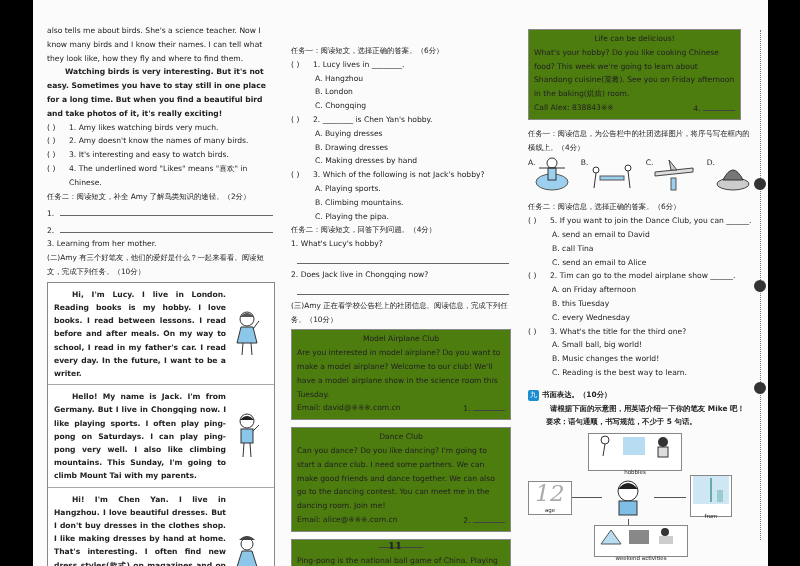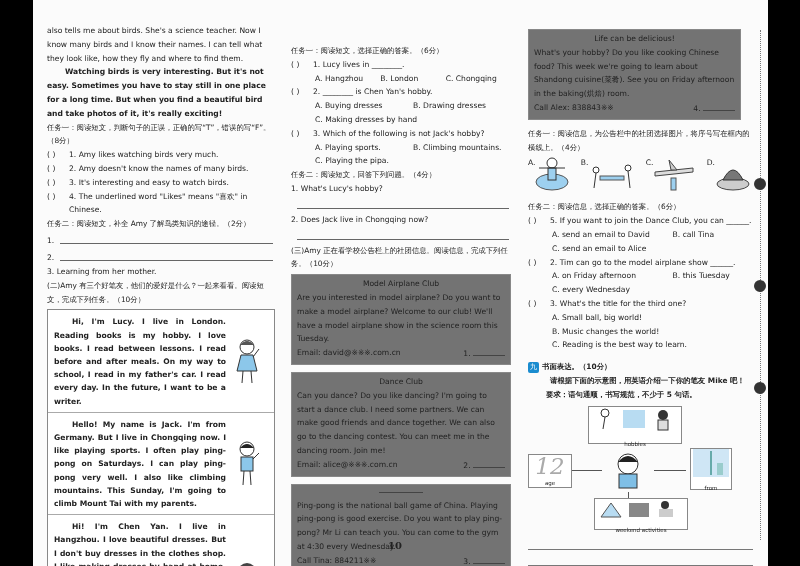--- a/index.html
+++ b/index.html
@@ -7,31 +7,31 @@
   .page{position:absolute;left:33px;top:0;width:735px;height:566px;background:#fbfbfb;}
   .col{position:absolute;top:24px;font-size:7.6px;line-height:13.8px;}
   .col1{left:47px;width:228px;}
   .col2{left:291px;width:220px;margin-top:20px;}
   .col3{left:528px;width:225px;}
   p{margin:0;}
   .indent{text-indent:18px;font-weight:bold;}
   .task{font-size:7.4px;}
   .q{display:flex;}
   .paren{width:22px;flex:none;}
-  .opts{padding-left:24px;}
+  .opts{padding-left:24px;flex-direction:column;}
   .opts.row{display:flex;}
   .opts.row span{flex:1;}
   .line{border-bottom:1px solid #666;height:12px;margin:0 2px 4px 6px;flex:1;}
   .lineq{display:flex;align-items:flex-end;}
   .box{border:1px solid #888;padding:2px 5px;background:#fff;}
   .pen{display:flex;border-bottom:1px solid #aaa;padding:5px 6px 4px 6px;}
   .pen:last-child{border-bottom:none;}
   .pen .txt{flex:1;text-align:justify;}
   .pen .fig{width:42px;flex:none;display:flex;align-items:center;justify-content:center;}
-  .notice{border:1px solid #888;background:#737373;padding:2px 5px 3px 5px;margin-bottom:7px;}
+  .notice{border:1px solid #888;background:#4d7c0f;padding:2px 5px 3px 5px;margin-bottom:7px;}
   .notice .ttl{text-align:center;}
   .notice .foot{display:flex;justify-content:space-between;}
   .blank{display:inline-block;width:32px;border-bottom:1px solid #444;height:9px;}
   .pageno{position:absolute;left:388px;top:540px;font-weight:bold;font-size:10px;font-family:"DejaVu Serif",serif;}
   .dots{position:absolute;left:760px;top:30px;height:510px;border-left:1.5px dotted #777;}
   .hole{position:absolute;left:754px;width:12px;height:12px;border-radius:50%;background:#333;}
   .num9{display:inline-block;background:#1a8ccf;color:#fff;font-size:7px;line-height:11px;width:11px;text-align:center;border-radius:2px;margin-right:3px;}
   .pics{display:flex;justify-content:space-between;height:40px;align-items:flex-start;margin:2px 0 4px 0;}
   .pic{display:flex;align-items:flex-start;}
   .diagram{position:relative;height:120px;margin:4px 0 8px 0;}
@@ -39,21 +39,20 @@
   .wline{border-bottom:1px solid #777;height:15px;}
 </style>
 </head>
 <body>
 
 <div class="page"></div>
 
 <div class="col col1">
   <p>also tells me about birds. She's a science teacher. Now I know many birds and I know their names. I can tell what they look like, how they fly and where to find them.</p>
   <p class="indent">Watching birds is very interesting. But it's not easy. Sometimes you have to stay still in one place for a long time. But when you find a beautiful bird and take photos of it, it's really exciting!</p>
-  <p class="task">任务一：阅读短文，判断句子的正误，正确的写“T”，错误的写“F”。（8分）</p>
   <div class="q">
       <span class="paren">(     )</span>
       <span>1. Amy likes watching birds very much.</span>
     </div>
   <div class="q">
       <span class="paren">(     )</span>
       <span>2. Amy doesn't know the names of many birds.</span>
     </div>
   <div class="q">
       <span class="paren">(     )</span>
@@ -308,13 +307,13 @@
   <div class="wline"></div>
   <div class="wline"></div>
 
 </div>
 
 <div class="dots"></div>
 <div class="hole" style="top:178px;"></div>
 <div class="hole" style="top:280px;"></div>
 <div class="hole" style="top:382px;"></div>
 
-<div class="pageno">10</div>
+<div class="pageno">11</div>
 
 </body></html>

